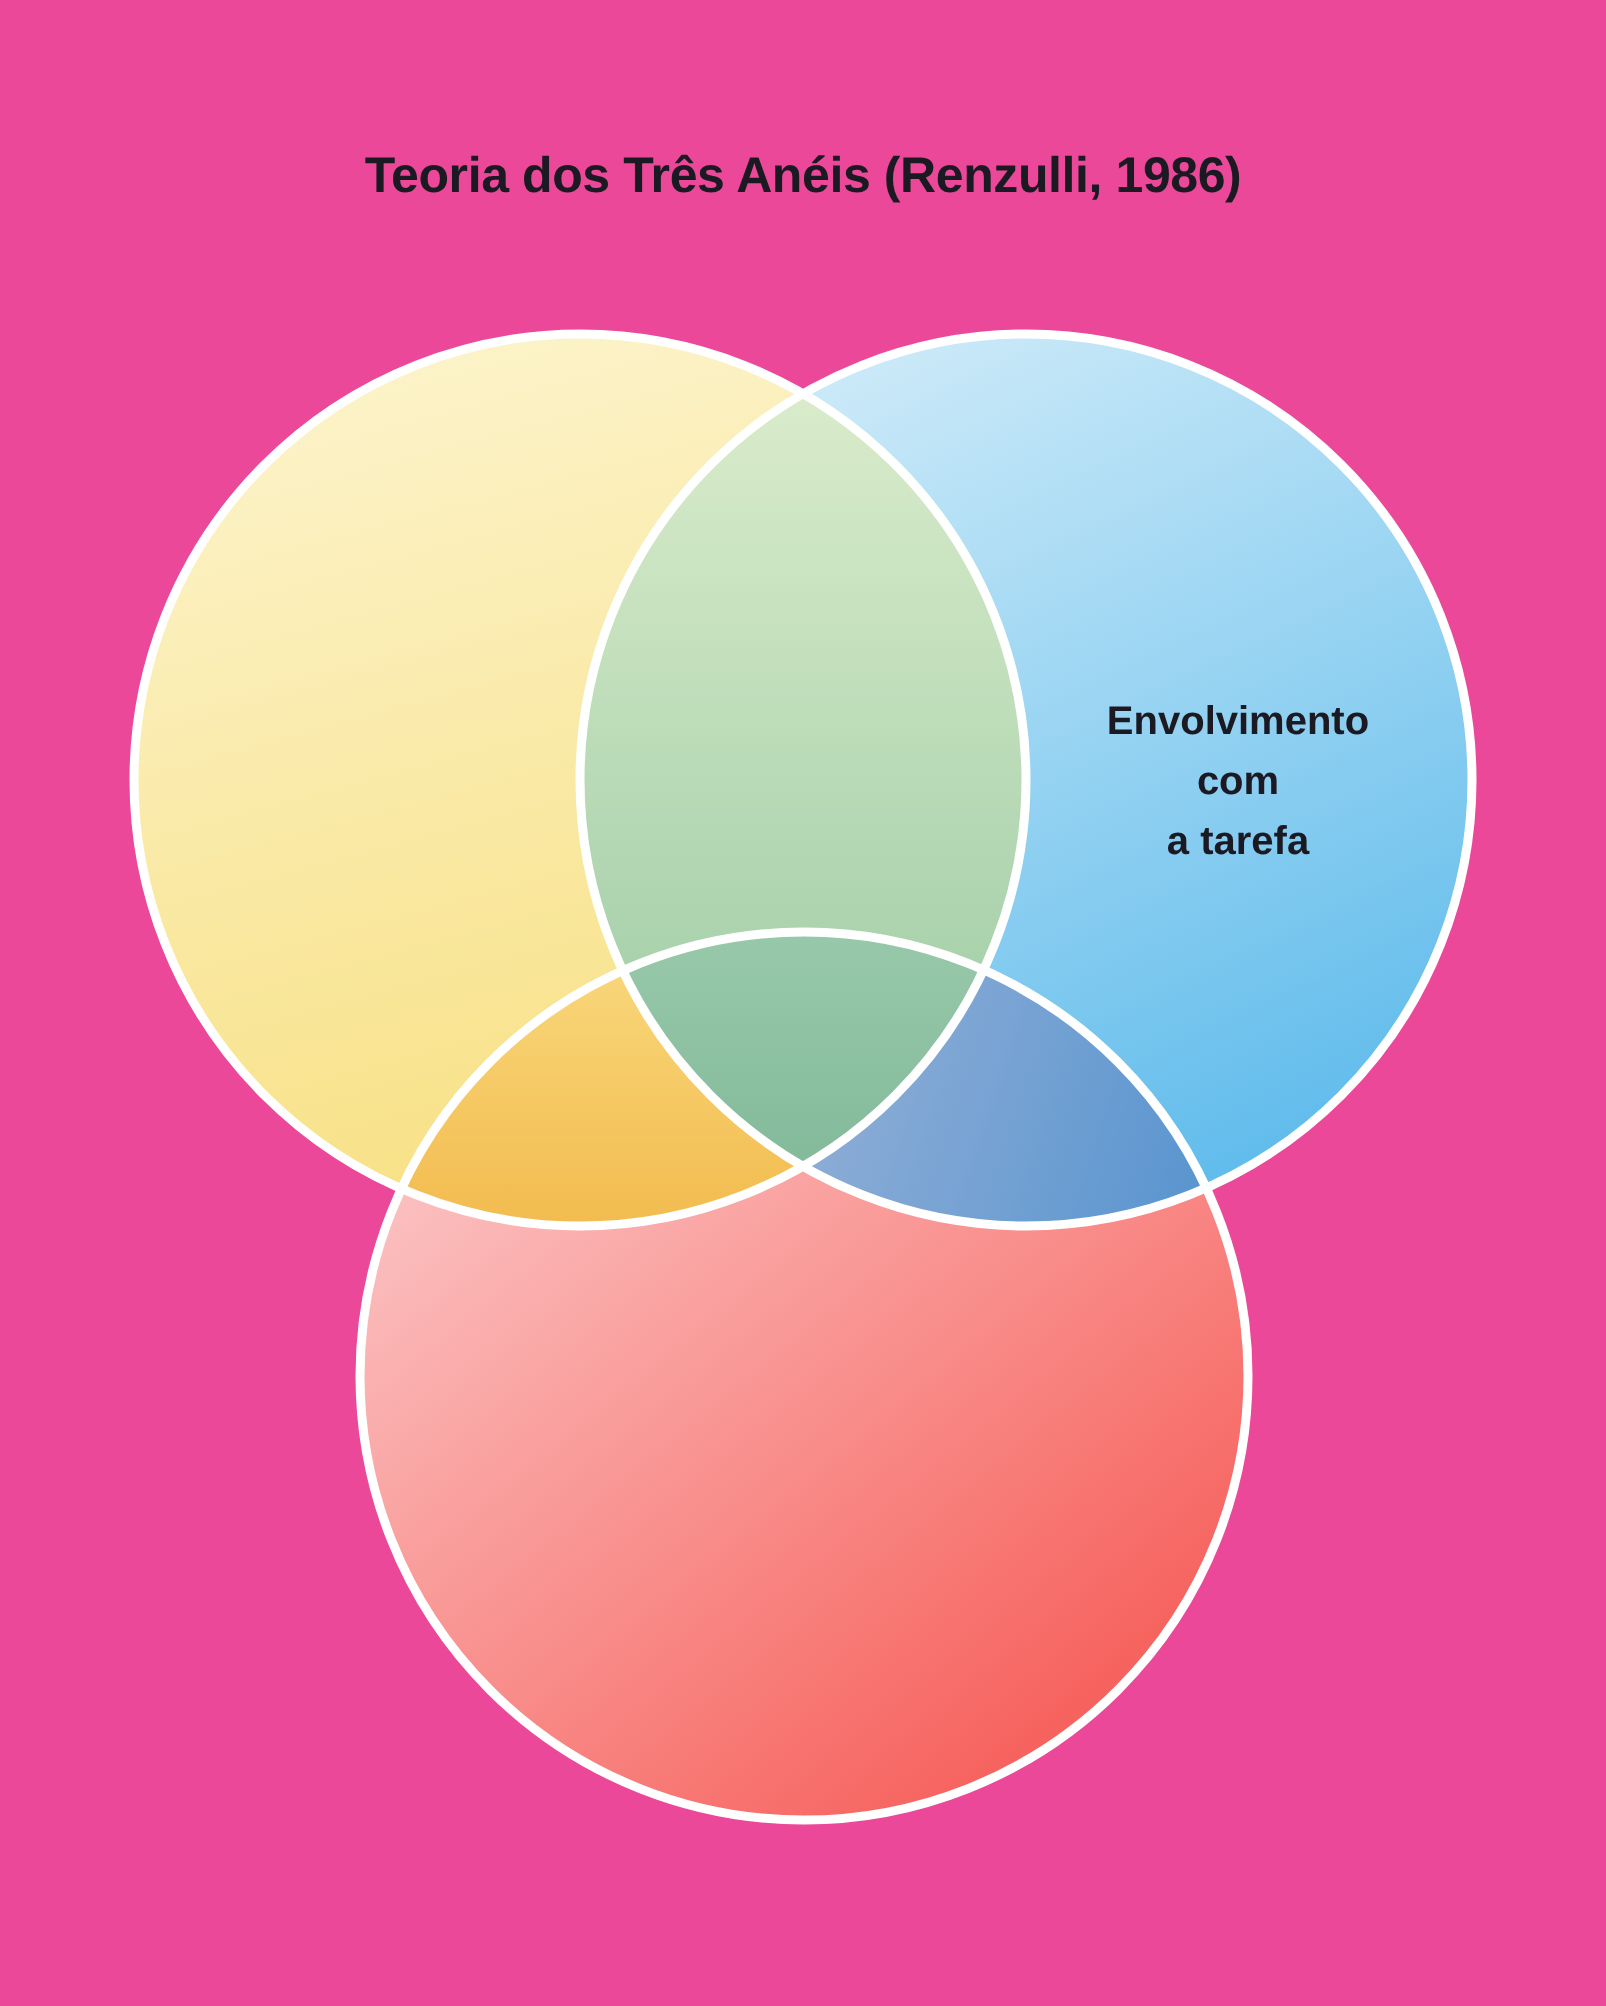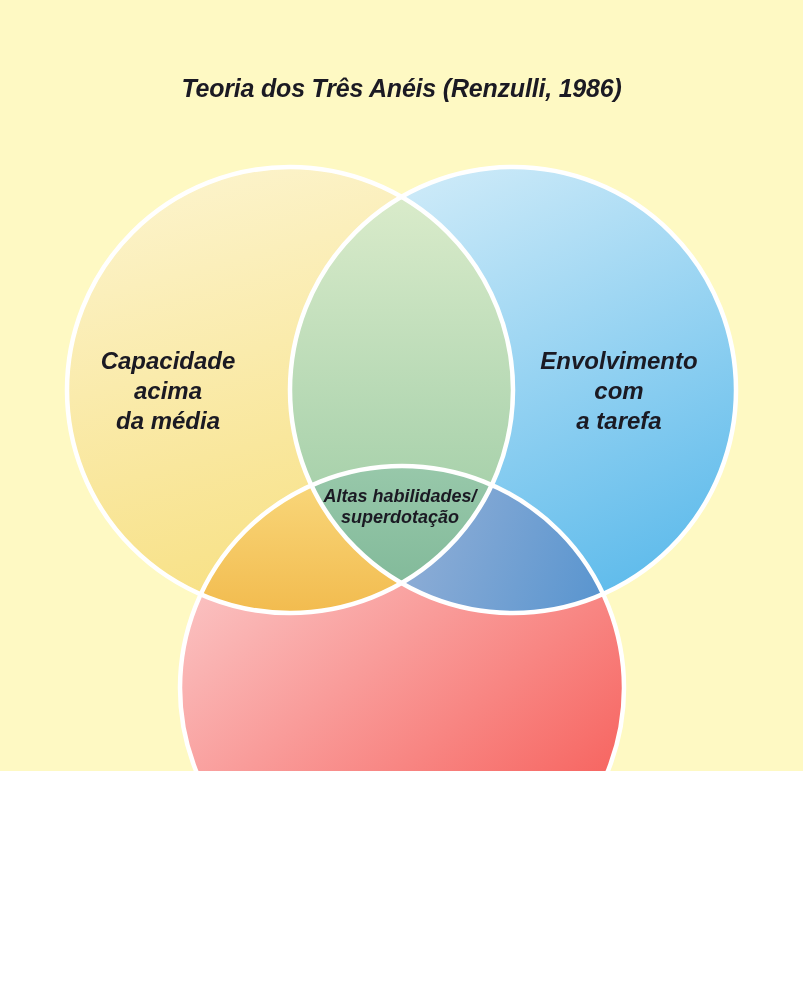--- a/index.html
+++ b/index.html
@@ -1,23 +1,22 @@
 <!DOCTYPE html>
 <html><head>
 <meta charset="utf-8">
 <style>
   html, body { margin: 0; padding: 0; background: #ffffff; }
   .canvas {
     position: relative;
     width: 803px;
-    height: 771px;
-    background: #fef9c3;
+    height: 1003px;
+    background: #ec4899;
     overflow: hidden;
     font-family: "Liberation Sans", "DejaVu Sans", sans-serif;
-    font-style: italic;
   }
   .title {
     position: absolute;
     top: 74px;
     left: 0;
     width: 803px;
     margin: 0;
     text-align: center;
     font-size: 25px;
     font-weight: bold;
@@ -32,21 +31,21 @@
     height: 1003px;
   }
   .label {
     position: absolute;
     text-align: center;
     font-weight: bold;
     color: #1b1a23;
     white-space: pre-line;
   }
   .label-left   { left: 58px;  top: 346px; width: 220px; font-size: 24px; line-height: 30px; }
-  .label-right  { left: 509px; top: 346px; width: 220px; font-size: 24px; line-height: 30px; }
+  .label-right  { left: 509px; top: 346px; width: 220px; font-size: 20px; line-height: 30px; }
   .label-center { left: 280px; top: 486px; width: 240px; font-size: 18px; line-height: 21px; }
   .label-bottom { left: 260px; top: 733px; width: 300px; font-size: 24px; line-height: 28px; }
 </style>
 </head>
 <body>
 
 <div class="canvas">
 
   <h1 class="title">Teoria dos Três Anéis (Renzulli, 1986)</h1>
 
@@ -109,25 +108,20 @@
       </g>
     </g>
 
     <g fill="none" stroke="#ffffff" stroke-width="4.5">
       <circle cx="290" cy="390" r="223"></circle>
       <circle cx="513" cy="390" r="223"></circle>
       <circle cx="402" cy="688" r="222"></circle>
     </g>
   </svg>
 
-  <div class="label label-left">Capacidade
-acima
-da média</div>
 
   <div class="label label-right">Envolvimento
 com
 a tarefa</div>
 
-  <div class="label label-center">Altas habilidades/
-superdotação</div>
 
 
 </div>
 
 </body></html>

